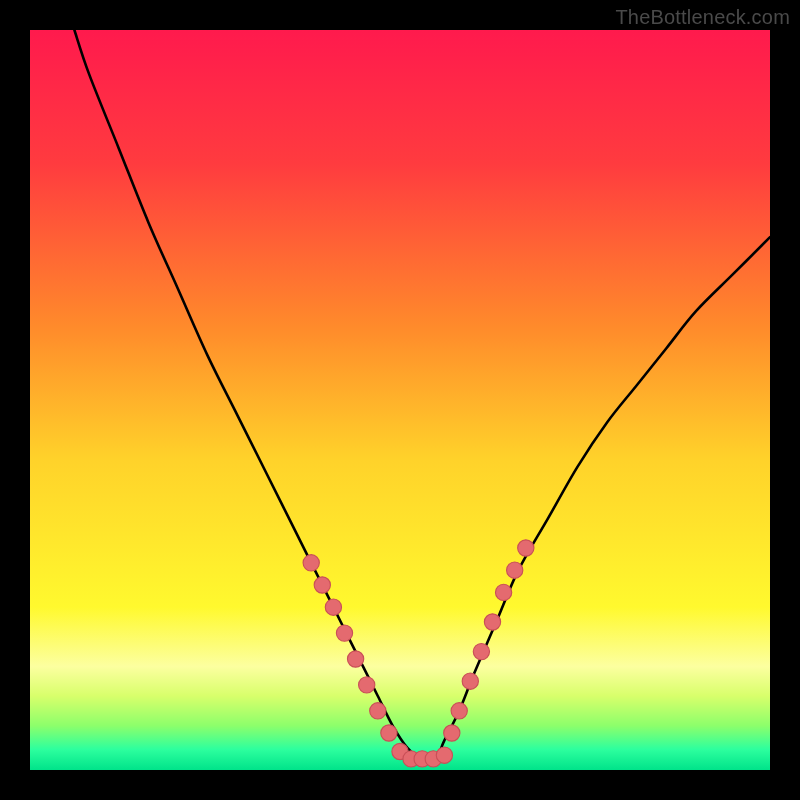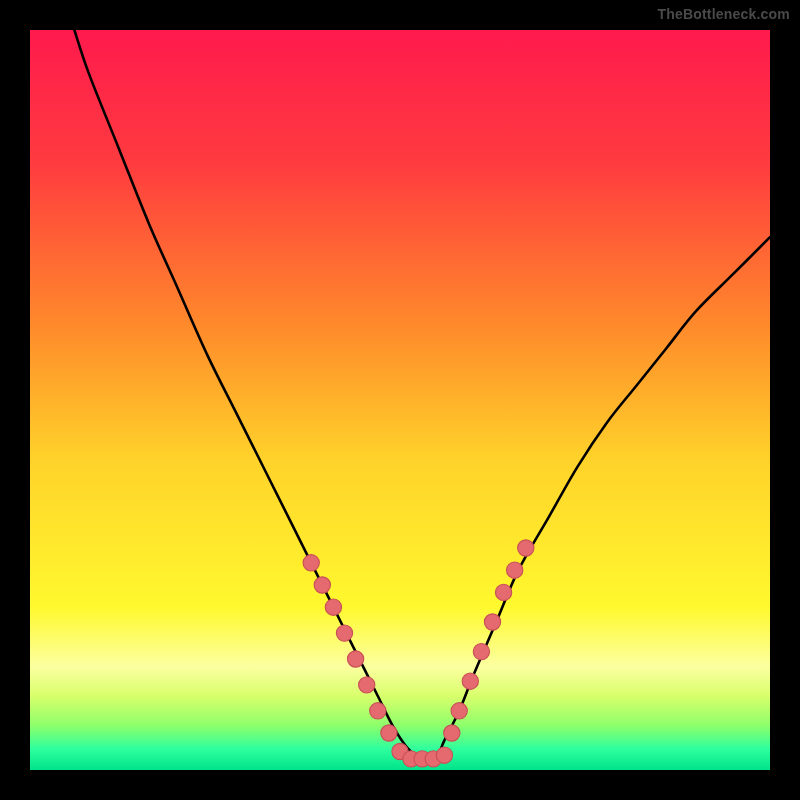--- a/index.html
+++ b/index.html
@@ -27,22 +27,22 @@
   }
   .gradient {
     position: absolute;
     inset: 0;
   }
   .watermark {
     position: absolute;
     top: 6px;
     right: 10px;
     color: #4a4a4a;
-    font-size: 14px;
-    font-weight: 700;
+    font-size: 20px;
+    font-weight: 400;
     letter-spacing: 0.2px;
     pointer-events: none;
   }
   svg.curve {
     position: absolute;
     left: 30px;
     top: 30px;
     width: 740px;
     height: 740px;
     overflow: visible;

